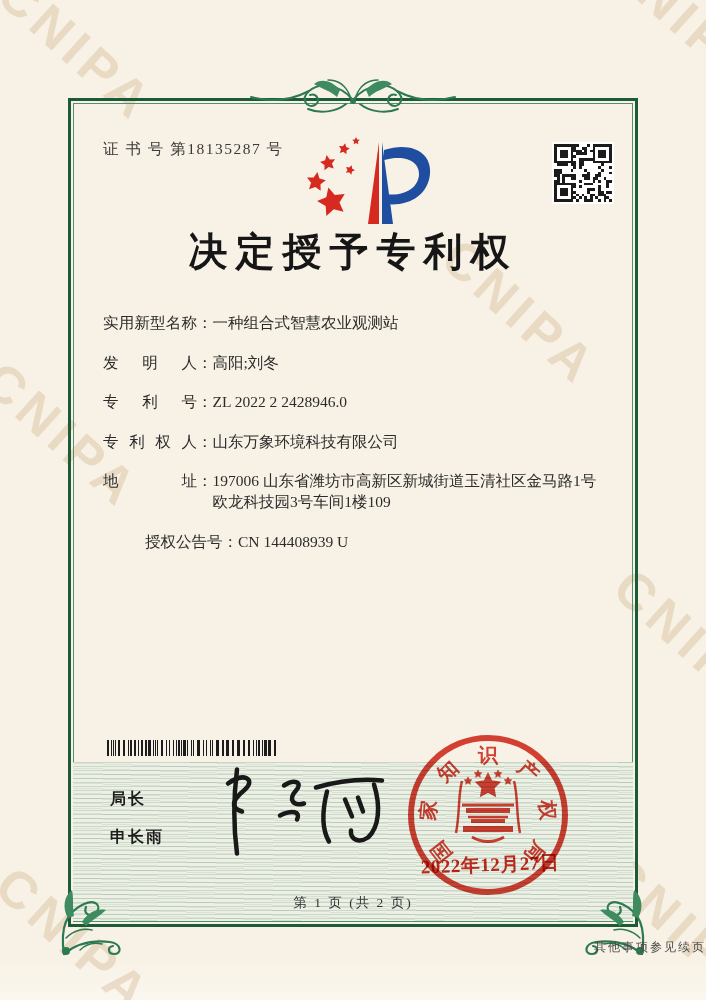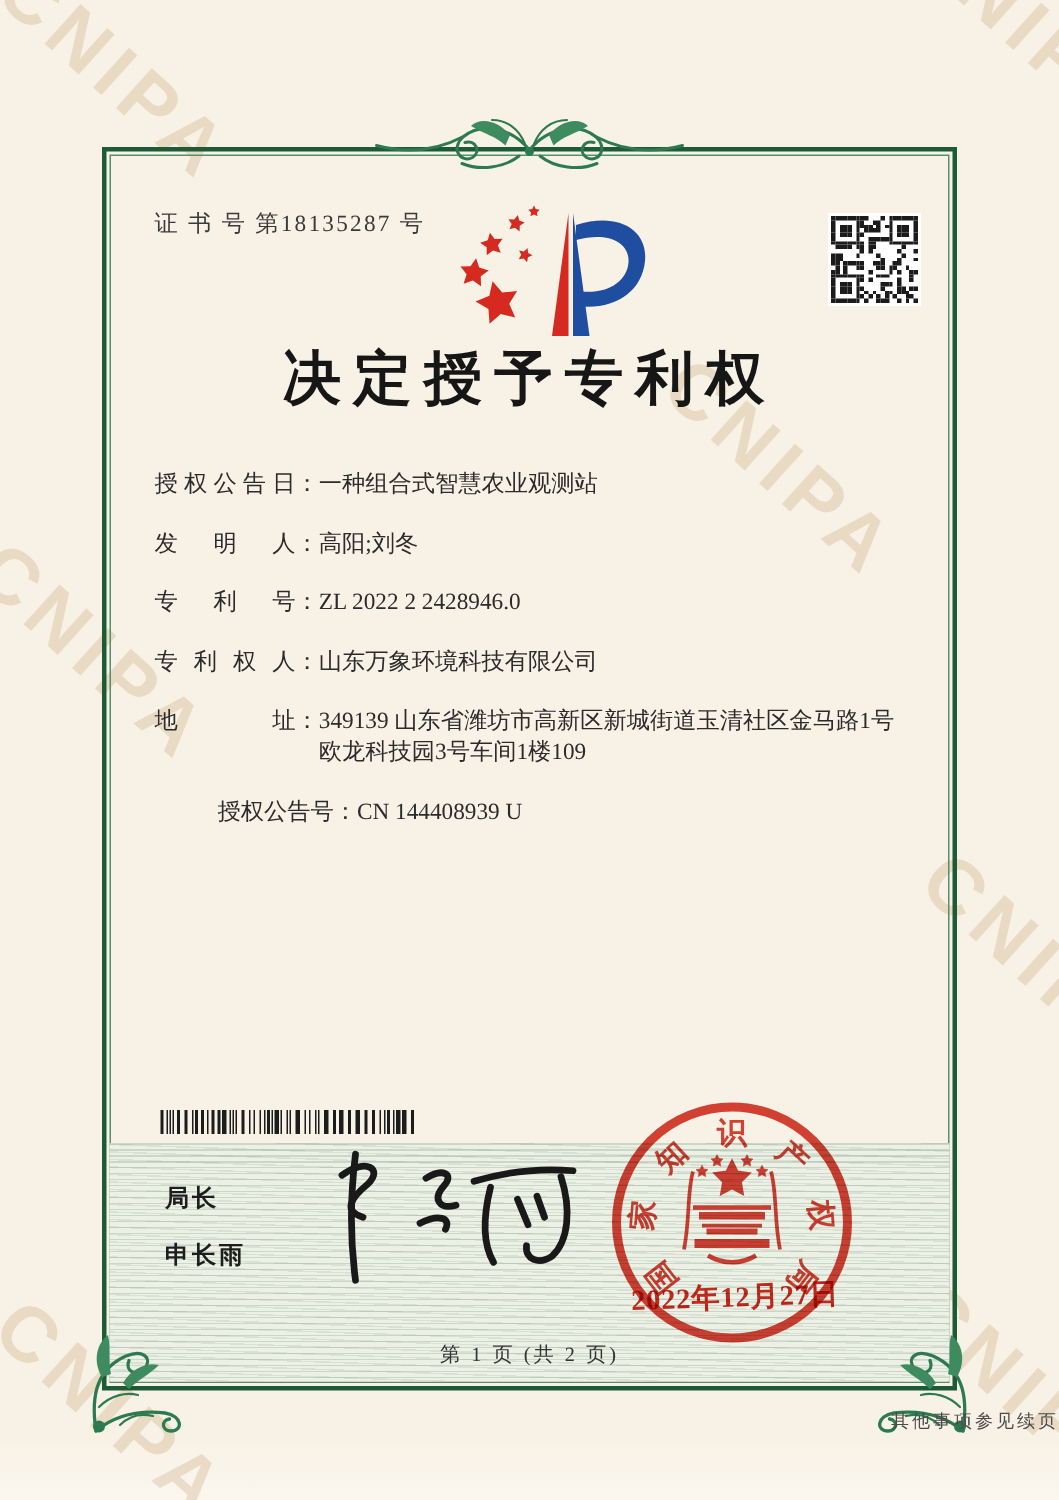--- a/index.html
+++ b/index.html
@@ -599,33 +599,33 @@
         <div class="on"></div>
         <div></div>
         <div class="on"></div>
       </div>
     </div>
 
   <div class="title">决定授予专利权</div>
 
   <div class="fields">
     <div class="frow">
-      <span class="flabel">授权公告日</span><span class="fcolon">：</span><span class="fval">一种组合式智慧农业观测站</span>
+      <span class="flabel">实用新型名称</span><span class="fcolon">：</span><span class="fval">一种组合式智慧农业观测站</span>
     </div>
     <div class="frow">
       <span class="flabel">发明人</span><span class="fcolon">：</span><span class="fval">高阳;刘冬</span>
     </div>
     <div class="frow">
       <span class="flabel">专利号</span><span class="fcolon">：</span><span class="fval">ZL 2022 2 2428946.0</span>
     </div>
     <div class="frow">
       <span class="flabel">专利权人</span><span class="fcolon">：</span><span class="fval">山东万象环境科技有限公司</span>
     </div>
     <div class="frow">
-      <span class="flabel">地址</span><span class="fcolon">：</span><span class="fval" style="width:412px"><span class="vline">349139 山东省潍坊市高新区新城街道玉清社区金马路1号</span><span class="vline">欧龙科技园3号车间1楼109</span></span>
+      <span class="flabel">地址</span><span class="fcolon">：</span><span class="fval" style="width:412px"><span class="vline">197006 山东省潍坊市高新区新城街道玉清社区金马路1号</span><span class="vline">欧龙科技园3号车间1楼109</span></span>
     </div>
     <div class="frow grantrow">
       <span class="pair2"><span>授权公告号</span><span>：</span><span>CN 144408939 U</span></span>
     </div>
   </div>
 
   <div class="paras">
   </div>
 
   <div class="barcode"><span style="width: 2px; margin-right: 2px;"></span><span style="width: 1px; margin-right: 1px;"></span><span style="width: 1px; margin-right: 1px;"></span><span style="width: 1px; margin-right: 2px;"></span><span style="width: 2px; margin-right: 3px;"></span><span style="width: 2px; margin-right: 3px;"></span><span style="width: 1px; margin-right: 1px;"></span><span style="width: 2px; margin-right: 2px;"></span><span style="width: 2px; margin-right: 2px;"></span><span style="width: 1px; margin-right: 2px;"></span><span style="width: 2px; margin-right: 2px;"></span><span style="width: 2px; margin-right: 1px;"></span><span style="width: 3px; margin-right: 2px;"></span><span style="width: 1px; margin-right: 1px;"></span><span style="width: 1px; margin-right: 1px;"></span><span style="width: 1px; margin-right: 3px;"></span><span style="width: 2px; margin-right: 3px;"></span><span style="width: 1px; margin-right: 2px;"></span><span style="width: 1px; margin-right: 3px;"></span><span style="width: 1px; margin-right: 2px;"></span><span style="width: 1px; margin-right: 1px;"></span><span style="width: 2px; margin-right: 1px;"></span><span style="width: 1px; margin-right: 1px;"></span><span style="width: 3px; margin-right: 1px;"></span><span style="width: 1px; margin-right: 3px;"></span><span style="width: 1px; margin-right: 1px;"></span><span style="width: 1px; margin-right: 3px;"></span><span style="width: 3px; margin-right: 3px;"></span><span style="width: 1px; margin-right: 2px;"></span><span style="width: 1px; margin-right: 3px;"></span><span style="width: 1px; margin-right: 1px;"></span><span style="width: 1px; margin-right: 3px;"></span><span style="width: 3px; margin-right: 3px;"></span><span style="width: 2px; margin-right: 2px;"></span><span style="width: 3px; margin-right: 3px;"></span><span style="width: 2px; margin-right: 3px;"></span><span style="width: 3px; margin-right: 3px;"></span><span style="width: 2px; margin-right: 3px;"></span><span style="width: 2px; margin-right: 3px;"></span><span style="width: 1px; margin-right: 2px;"></span><span style="width: 1px; margin-right: 1px;"></span><span style="width: 2px; margin-right: 2px;"></span><span style="width: 1px; margin-right: 1px;"></span><span style="width: 3px; margin-right: 1px;"></span><span style="width: 3px; margin-right: 3px;"></span><span style="width: 2px; margin-right: 3px;"></span></div>

